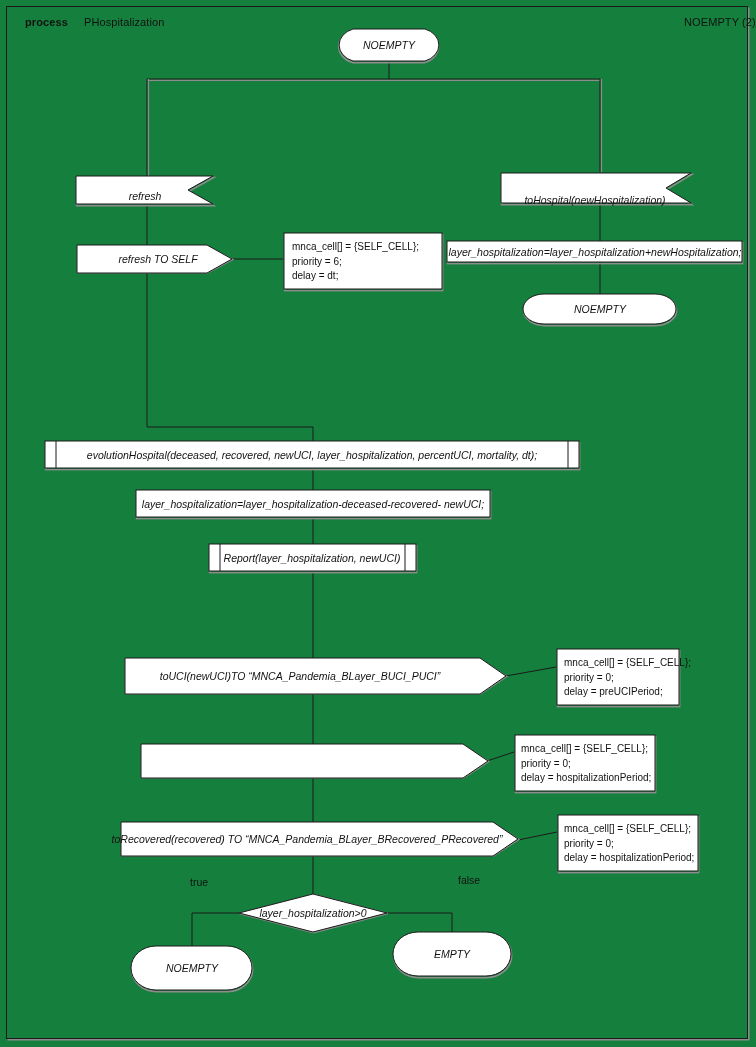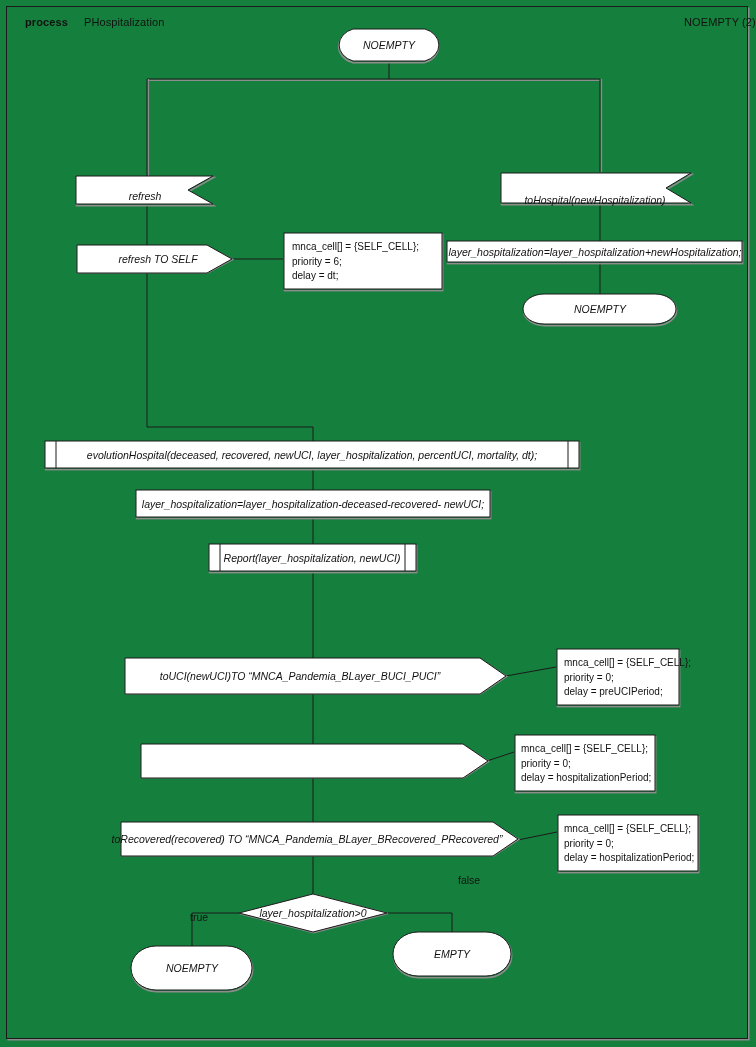--- a/index.html
+++ b/index.html
@@ -263,19 +263,19 @@
   <div class="lbl center" style="left:307px;top:839px;">toRecovered(recovered) TO “MNCA_Pandemia_BLayer_BRecovered_PRecovered”</div>
 
   <div class="note" style="left:564px;top:822px;">
     <div>mnca_cell[] = {SELF_CELL};</div>
     <div>priority = 0;</div>
     <div>delay = hospitalizationPeriod;</div>
   </div>
 
   <div class="lbl center" style="left:313px;top:913px;">layer_hospitalization&gt;0</div>
 
-  <div class="branchlbl" style="left:190px;top:876px;margin-top:35px;">true</div>
+  <div class="branchlbl" style="left:190px;top:876px;">true</div>
   <div class="branchlbl" style="left:431px;top:874px;padding-left:27px;">false</div>
 
   <div class="lbl center" style="left:192px;top:968px;">NOEMPTY</div>
   <div class="lbl center" style="left:452px;top:954px;">EMPTY</div>
 
 </div>
 
 </body></html>

